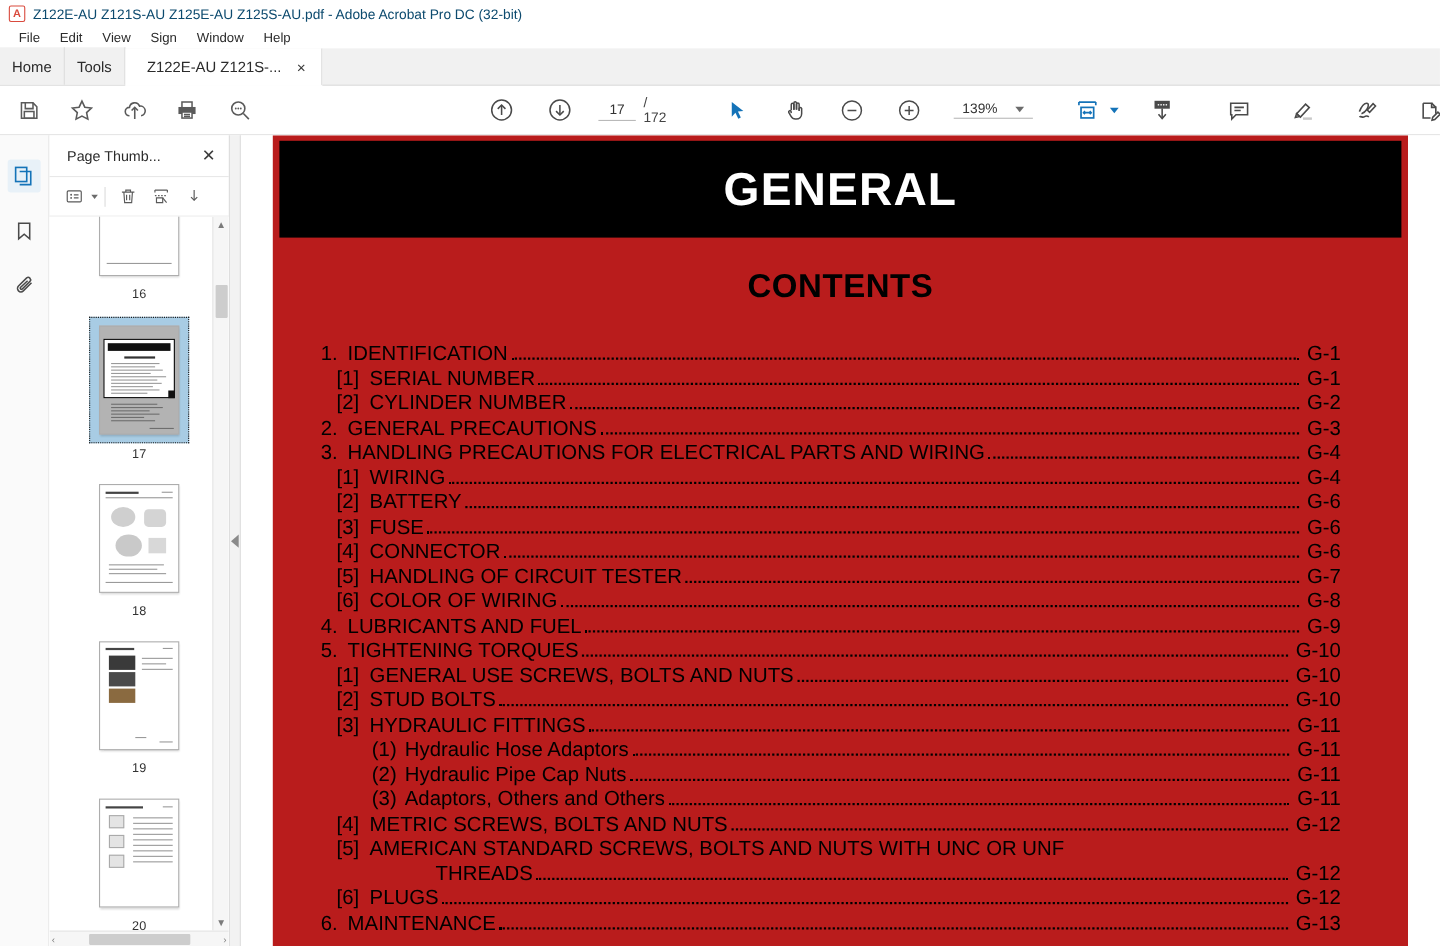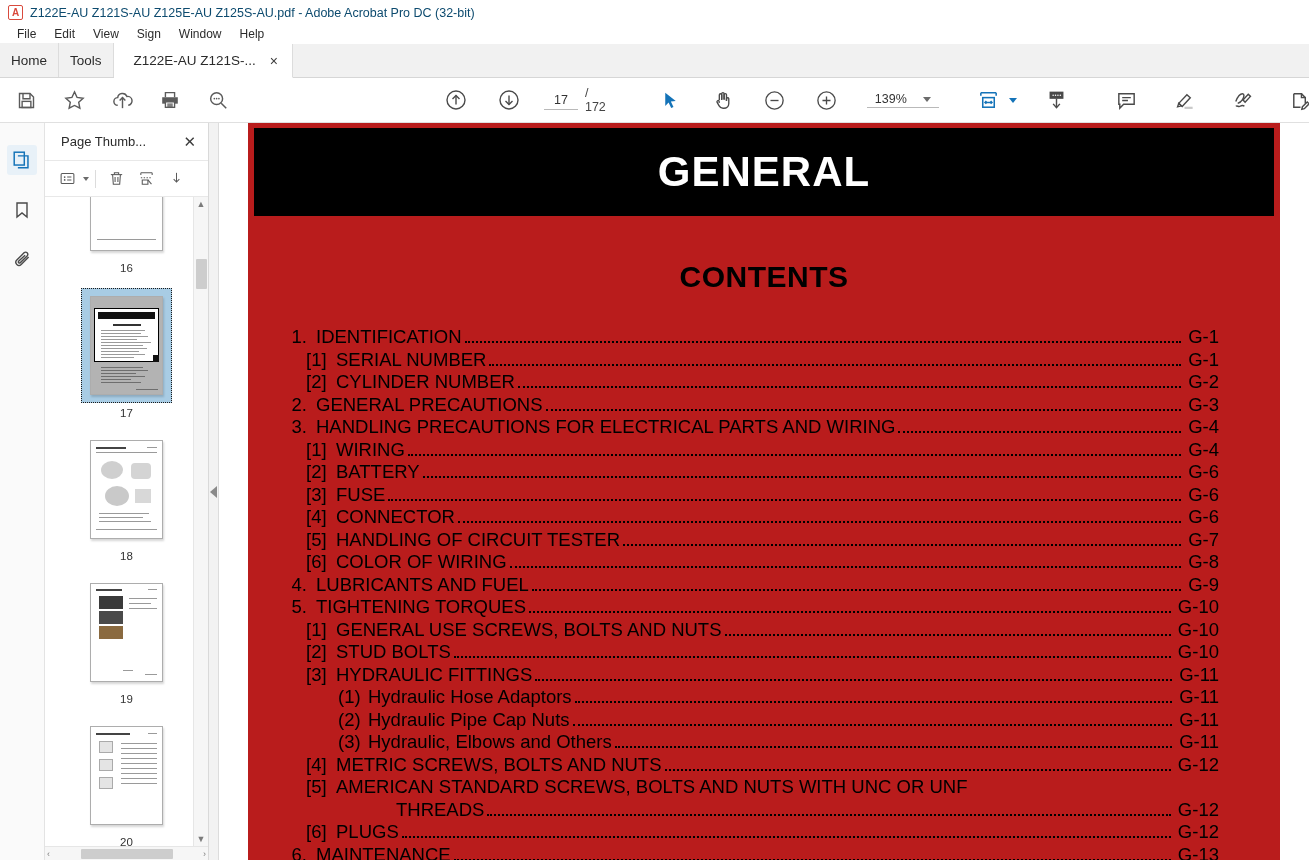--- a/index.html
+++ b/index.html
@@ -242,21 +242,21 @@
   .banner {
     background: #000; color: #fff;
     height: 88px; margin: 5px 0 0 0;
     display: flex; align-items: center; justify-content: center;
   }
   .banner-text {
     font-size: 42px; font-weight: bold; letter-spacing: 1px;
   }
   .contents-title {
     text-align: center; font-size: 30px; font-weight: bold;
-    margin-top: 44px; letter-spacing: 0.5px; color: #000;
+    margin-top: 28px; letter-spacing: 0.5px; color: #000;
   }
   .toc { margin-top: 32px; padding: 0 55px 0 28px; }
   .toc-row {
     display: flex; align-items: flex-end;
     font-size: 18.5px; color: #000; line-height: 22px;
     margin-bottom: 0.5px;
   }
   .toc-row .num {
     width: 34px; flex: none; text-align: right; padding-right: 9px;
   }
@@ -755,21 +755,21 @@
             <span class="pg">G-11</span>
           </div>
           <div class="toc-row lvl3">
             <span class="num">(2)</span>
             <span class="lbl">Hydraulic Pipe Cap Nuts</span>
             <span class="dots"></span>
             <span class="pg">G-11</span>
           </div>
           <div class="toc-row lvl3">
             <span class="num">(3)</span>
-            <span class="lbl">Hydraulic, Elbows and Others</span>
+            <span class="lbl">Adaptors, Others and Others</span>
             <span class="dots"></span>
             <span class="pg">G-11</span>
           </div>
           <div class="toc-row lvl2">
             <span class="num">[4]</span>
             <span class="lbl">METRIC SCREWS, BOLTS AND NUTS</span>
             <span class="dots"></span>
             <span class="pg">G-12</span>
           </div>
           <div class="toc-row lvl2 nodots">

